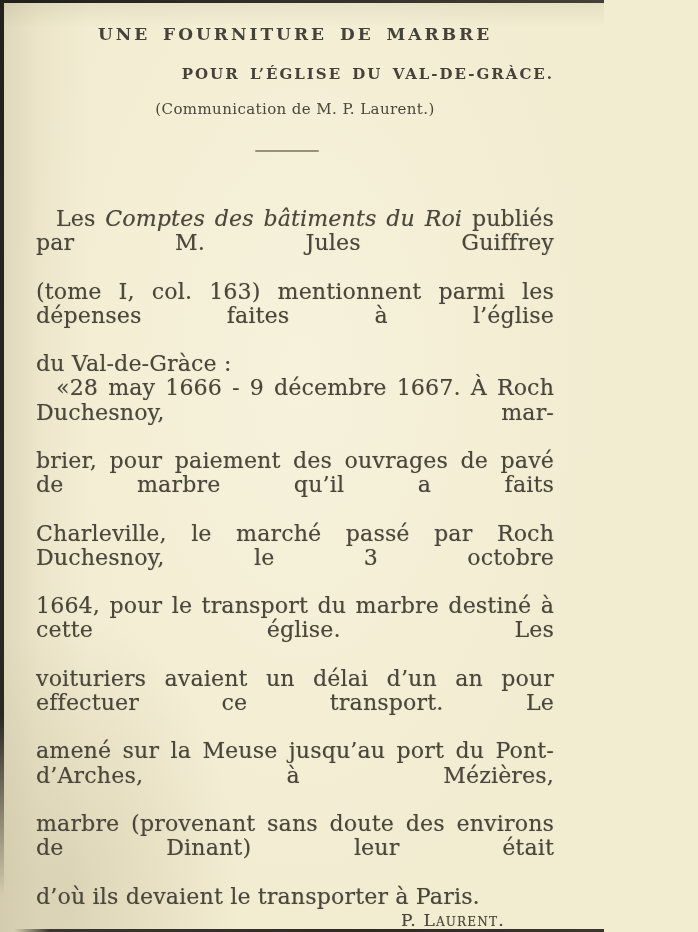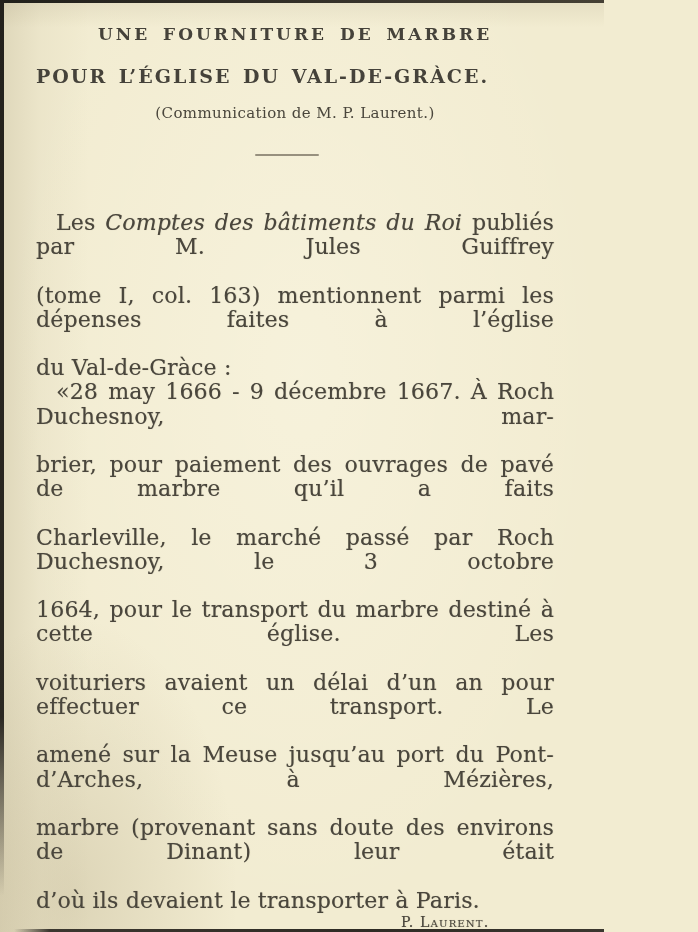--- a/index.html
+++ b/index.html
@@ -22,35 +22,35 @@
   .edge-top{position:absolute;top:0;left:0;width:698px;height:3px;
     background:linear-gradient(90deg,#21201b,#38342c 55%,#4a4538);}
   .edge-left{position:absolute;top:0;left:0;width:4px;height:896px;
     background:linear-gradient(180deg,#23211c 0%,#2b2822 80%,rgba(43,40,34,0) 100%);}
   .edge-bottom{position:absolute;bottom:0;left:14px;right:0;height:3px;
     background:linear-gradient(90deg,rgba(59,55,47,0) 0%,#3b372f 6%,#2e2b24 60%,#3b372f);}
   .content{position:relative;padding:0 50px 0 36px;}
 
   .t1{margin-top:24px;text-align:center;font-size:17px;font-weight:700;
       letter-spacing:3px;color:var(--ink-dark,#45423a);word-spacing:4px;}
-  .t2{margin-top:21px;text-align:left;font-size:19px;font-weight:700;
+  .t2{margin-top:21px;text-align:right;font-size:15px;font-weight:700;
       letter-spacing:2px;color:var(--ink-dark,#45423a);word-spacing:3px;}
   .byline{margin-top:17px;text-align:center;font-size:15px;letter-spacing:0.4px;}
   .divider{width:64px;height:2px;background:var(--rule,#97907e);margin:32px 0 0 219px;border-radius:1px;}
 
   .intro{margin-top:55px;font-size:22px;line-height:24.2px;}
   .act{margin-top:24px;font-size:15.8px;line-height:23px;}
   .ln{white-space:nowrap;letter-spacing:0.2px;
       text-shadow:0.3px 0.3px 0.7px rgba(74,70,60,0.45);}
   .j{white-space:normal;text-align:justify;}
   .j::after{content:"";display:inline-block;width:100%;height:0;}
   .ind{text-indent:20px;}
   .it{font-style:italic;}
 
-  .signature{margin-top:1px;margin-left:365px;font-size:14px;
+  .signature{margin-top:1px;margin-left:365px;font-size:17px;
       font-variant:small-caps;letter-spacing:1.2px;
       text-shadow:0.3px 0.3px 0.7px rgba(74,70,60,0.45);}
 </style>
 </head>
 <body>
 
 <div class="page">
   <div class="edge-top"></div>
   <div class="edge-left"></div>
   <div class="edge-bottom"></div>

